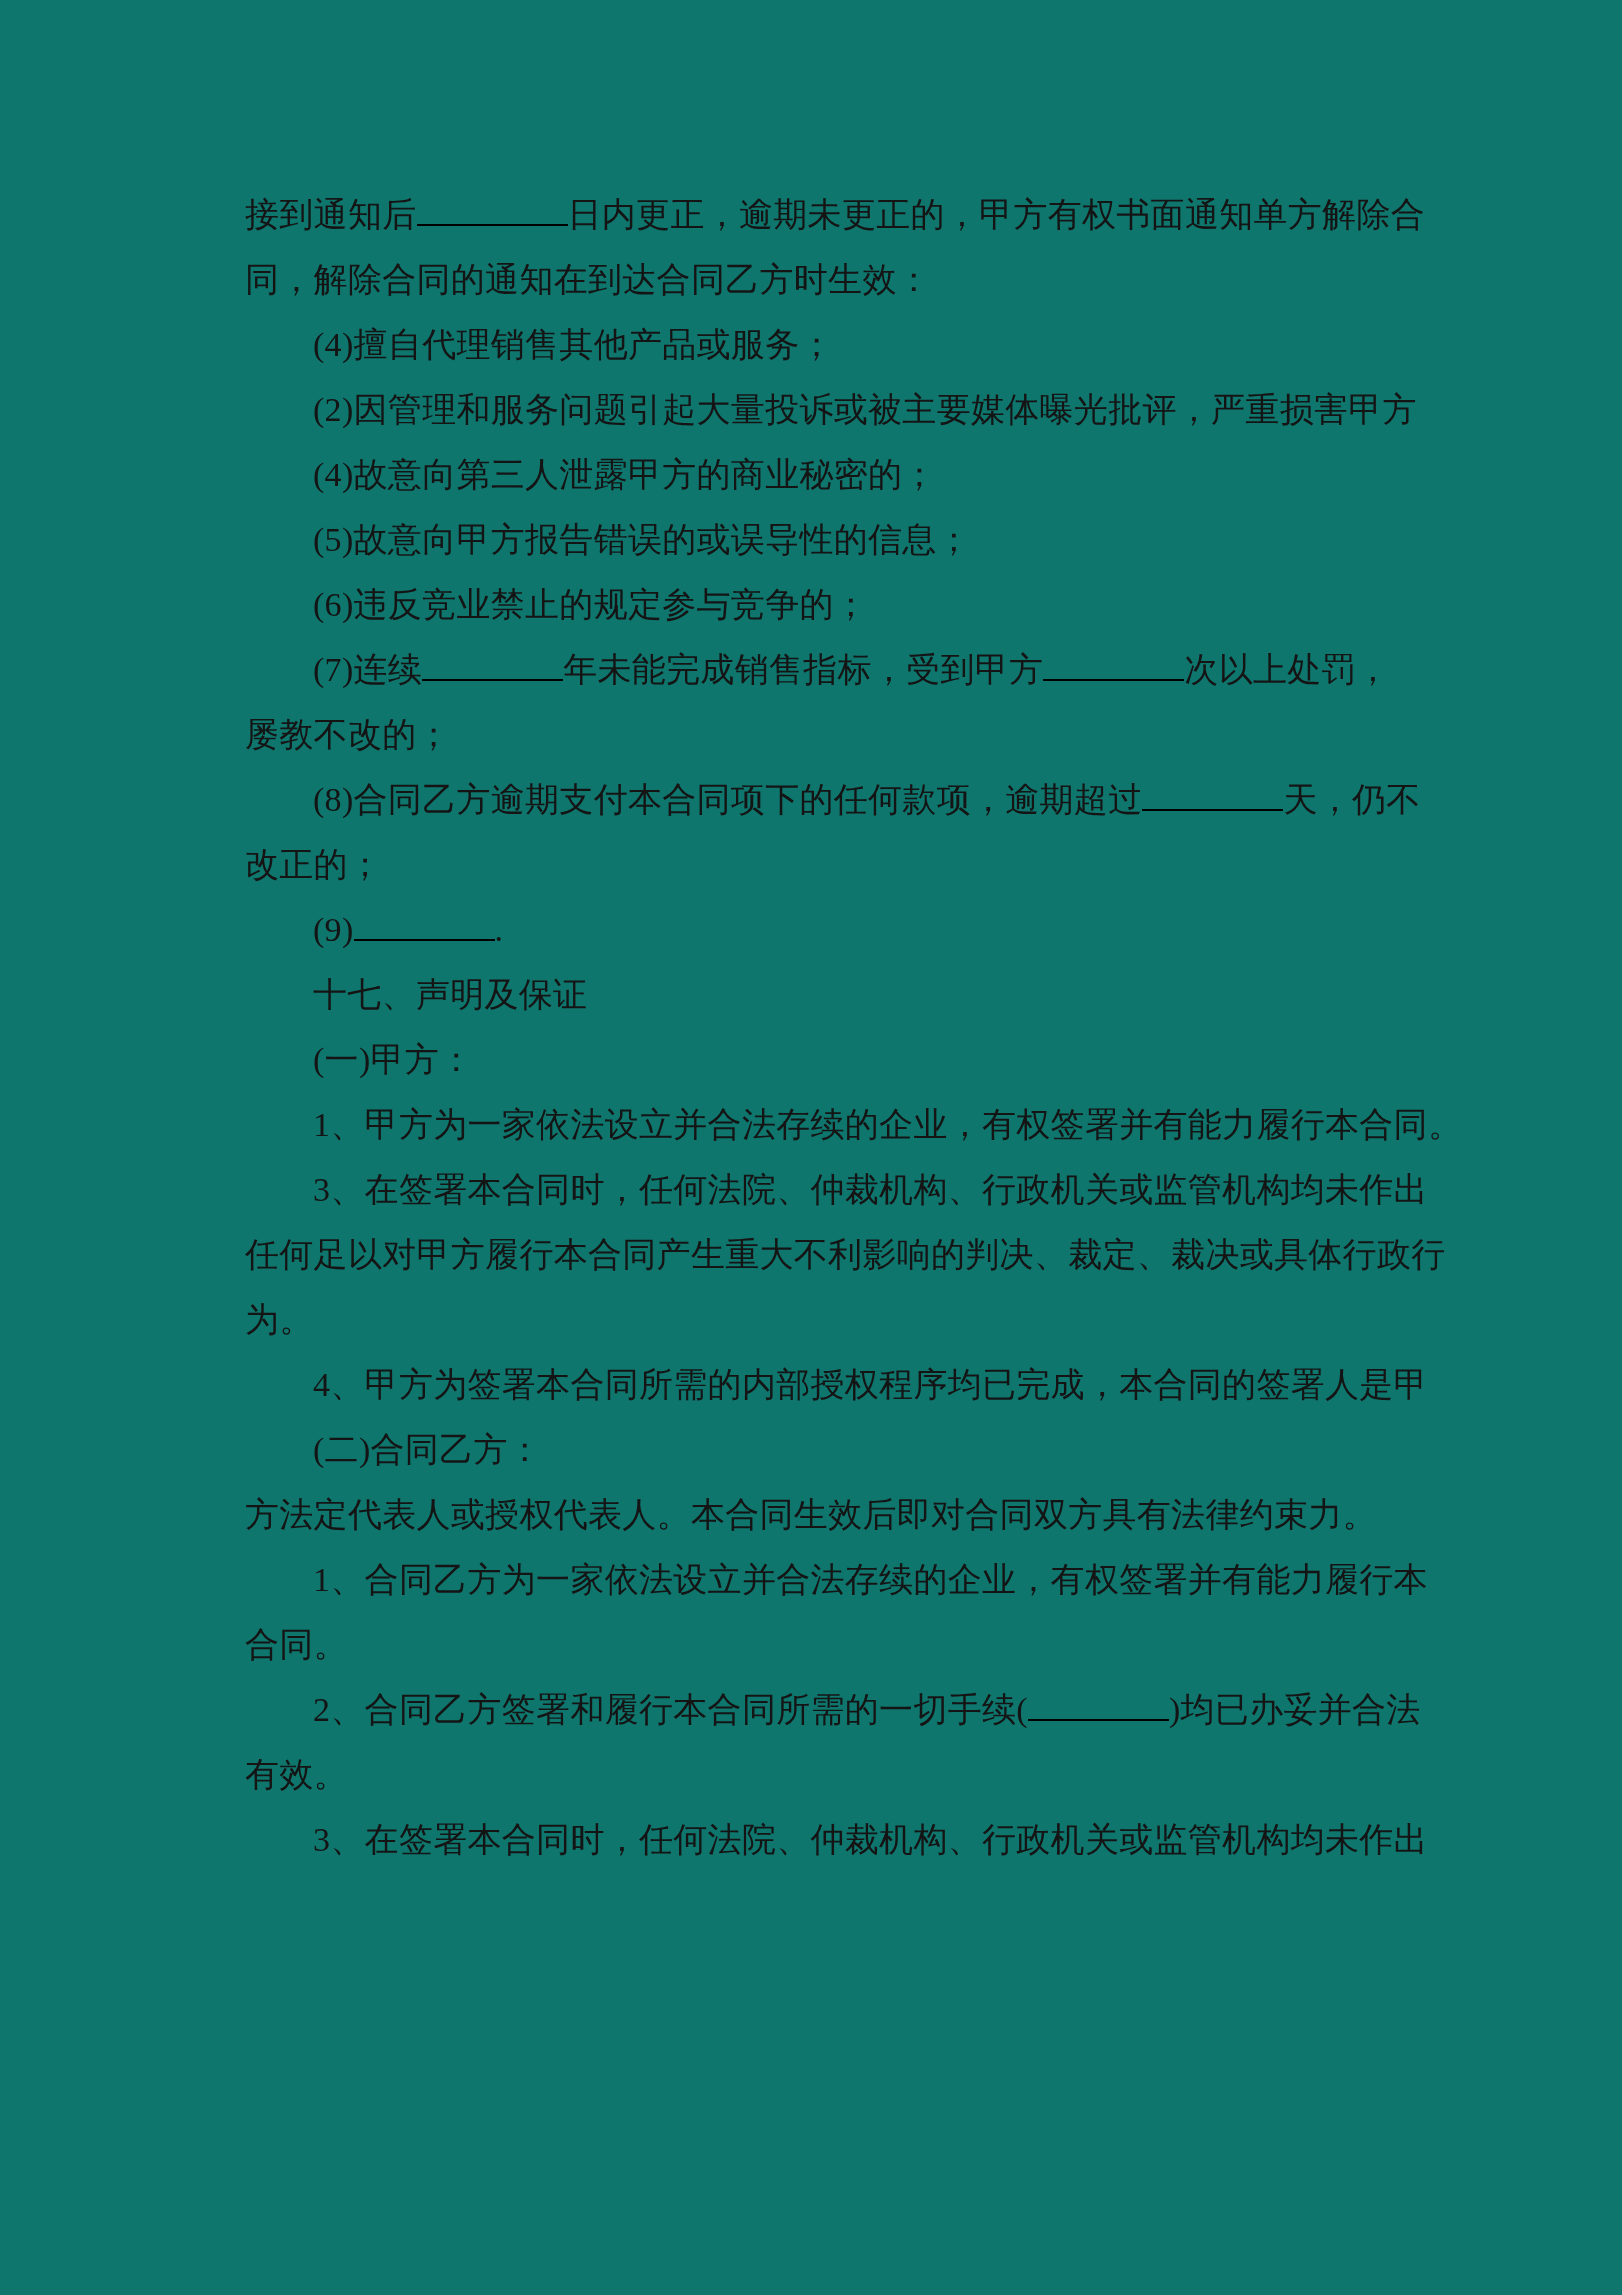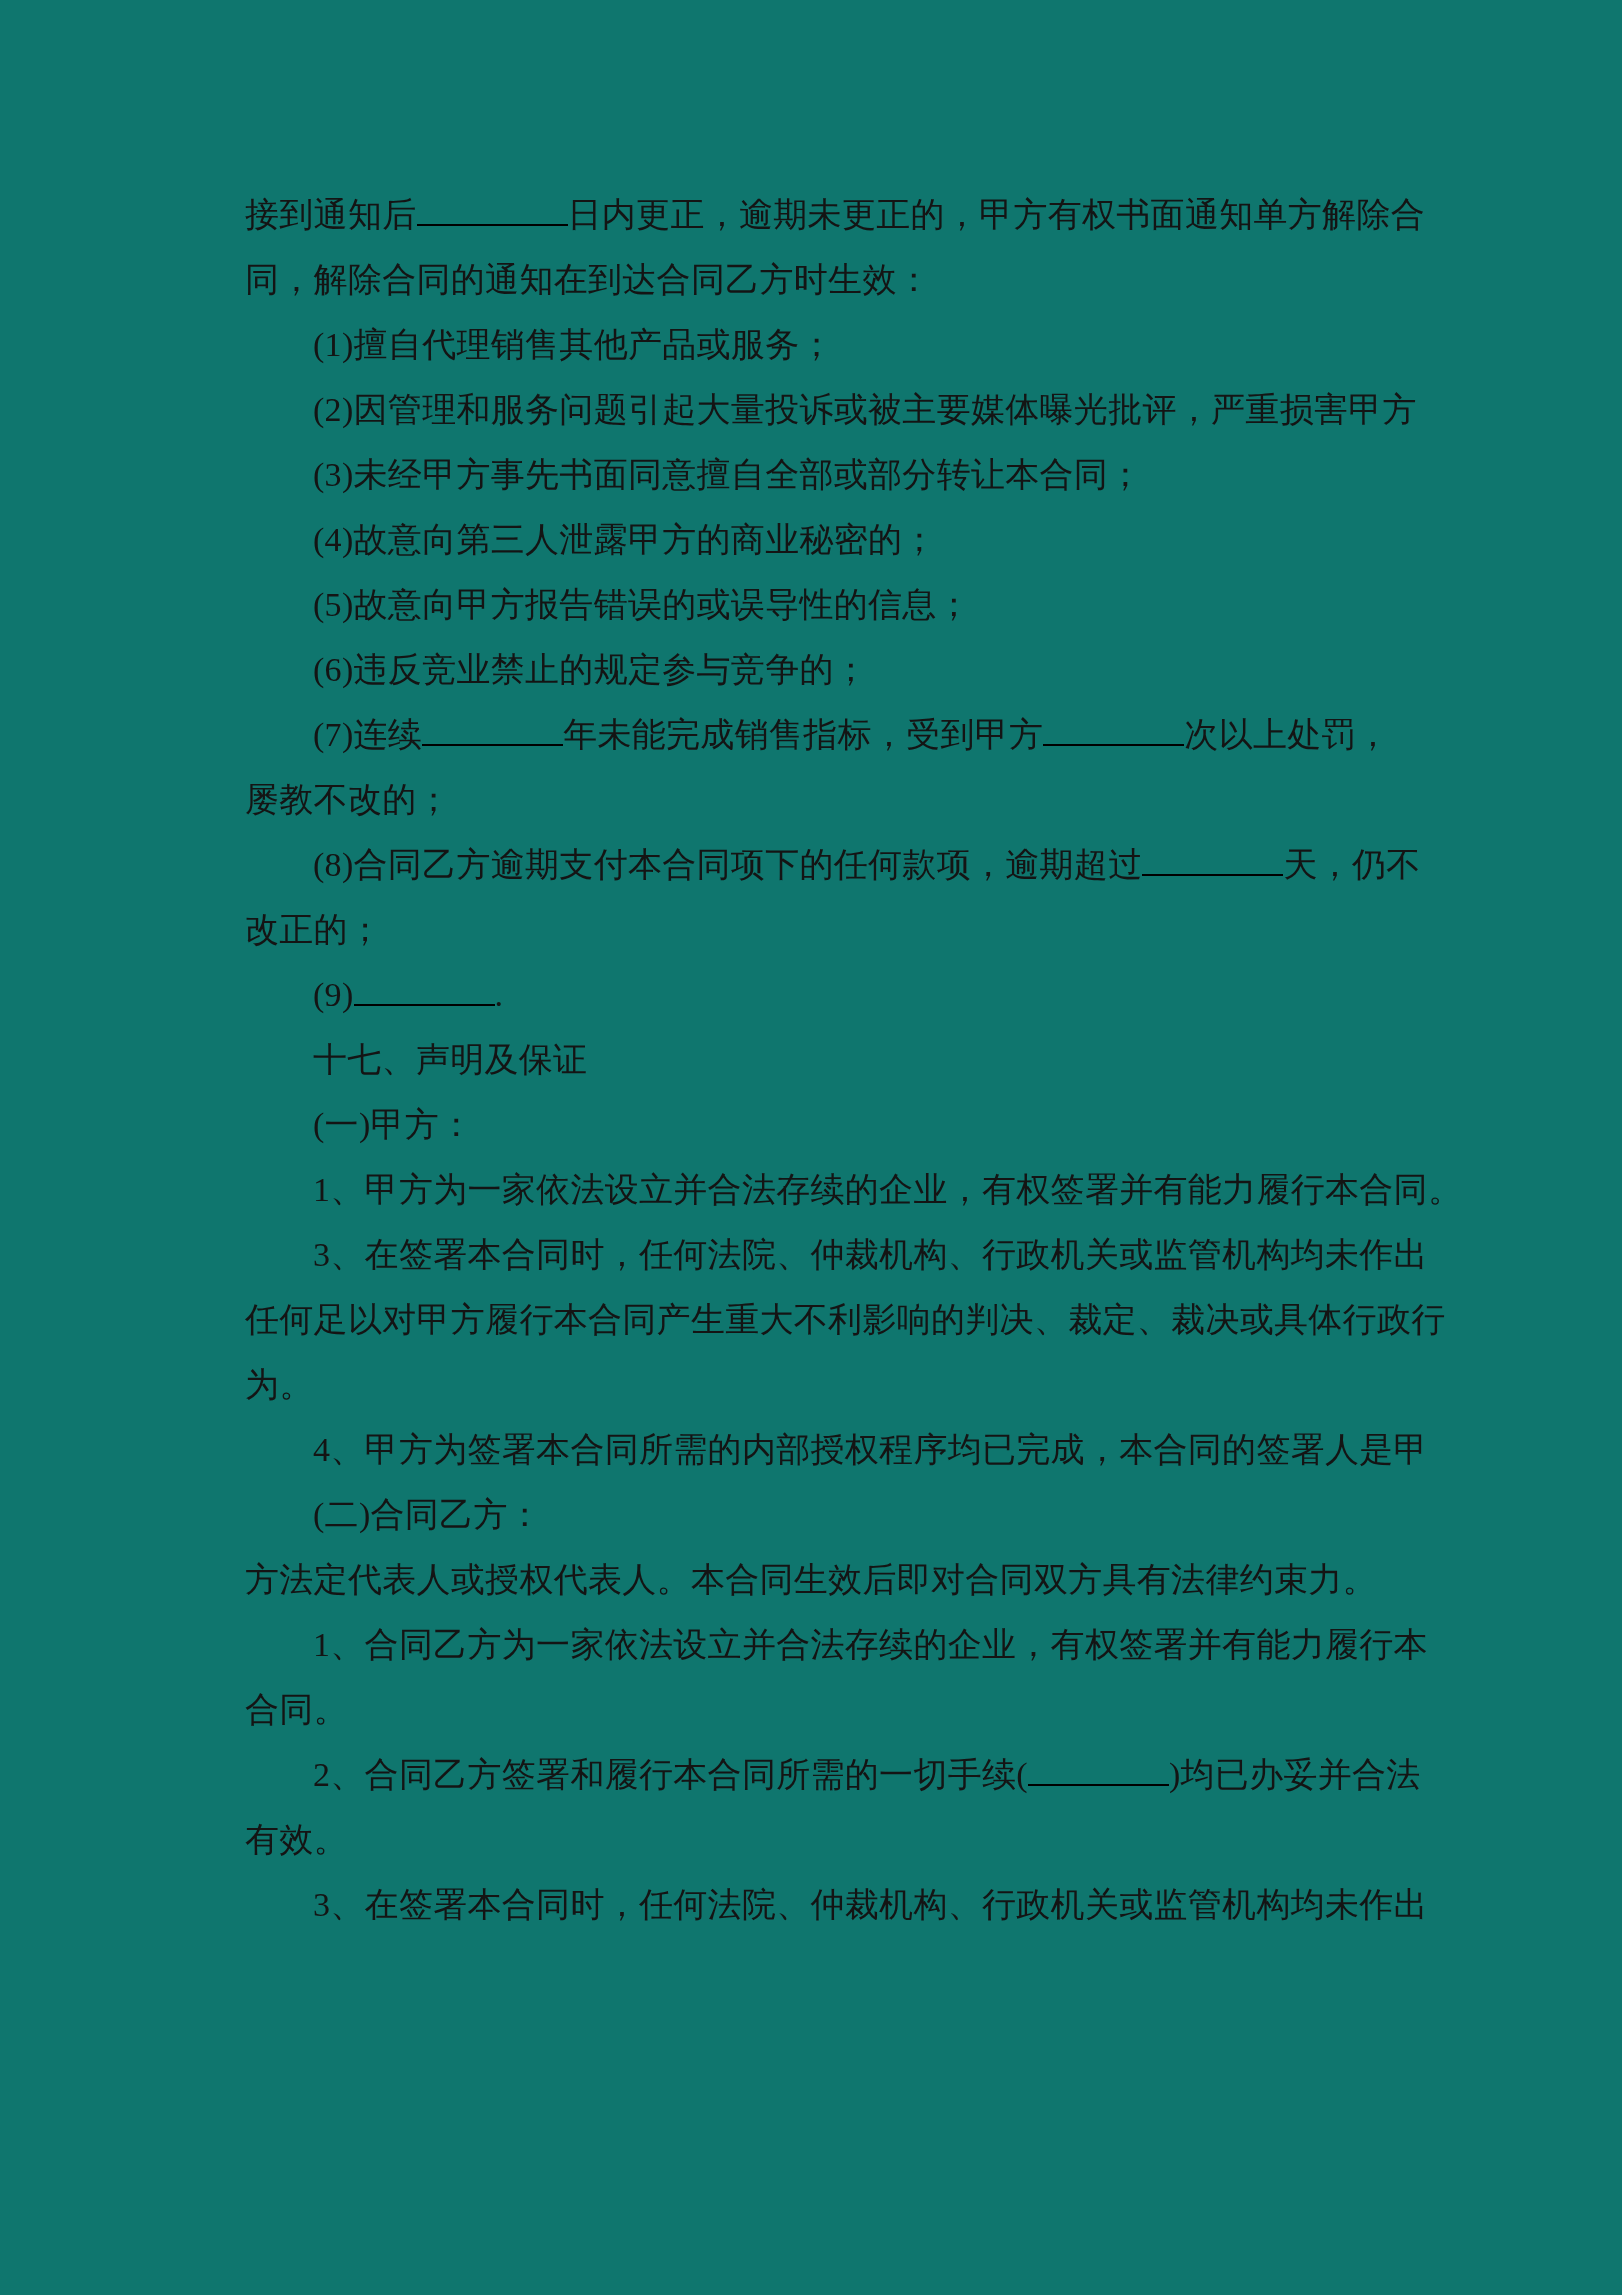--- a/index.html
+++ b/index.html
@@ -44,23 +44,22 @@
     vertical-align: baseline;
   }
 </style>
 </head>
 <body>
 
 <div class="page">
   <div class="text-block" style="color: rgb(20, 20, 20);">
       <div class="line"><span>接到通知后</span><span class="blank" style="width: 151px; border-bottom-color: rgb(0, 0, 0);"></span><span>日内更正，逾期未更正的，甲方有权书面通知单方解除合</span></div>
       <div class="line"><span>同，解除合同的通知在到达合同乙方时生效：</span></div>
-      <div class="line indent"><span>(1)擅自代理销售其他产品或服务；</span></div>
+      <div class="line indent"><span>(4)擅自代理销售其他产品或服务；</span></div>
       <div class="line indent"><span>(2)因管理和服务问题引起大量投诉或被主要媒体曝光批评，严重损害甲方</span></div>
-      <div class="line indent"><span>(3)未经甲方事先书面同意擅自全部或部分转让本合同；</span></div>
       <div class="line indent"><span>(4)故意向第三人泄露甲方的商业秘密的；</span></div>
       <div class="line indent"><span>(5)故意向甲方报告错误的或误导性的信息；</span></div>
       <div class="line indent"><span>(6)违反竞业禁止的规定参与竞争的；</span></div>
       <div class="line indent"><span>(7)连续</span><span class="blank" style="width: 141px; border-bottom-color: rgb(0, 0, 0);"></span><span>年未能完成销售指标，受到甲方</span><span class="blank" style="width: 141px; border-bottom-color: rgb(0, 0, 0);"></span><span>次以上处罚，</span></div>
       <div class="line"><span>屡教不改的；</span></div>
       <div class="line indent"><span>(8)合同乙方逾期支付本合同项下的任何款项，逾期超过</span><span class="blank" style="width: 141px; border-bottom-color: rgb(0, 0, 0);"></span><span>天，仍不</span></div>
       <div class="line"><span>改正的；</span></div>
       <div class="line indent"><span>(9)</span><span class="blank" style="width: 141px; border-bottom-color: rgb(0, 0, 0);"></span><span>.</span></div>
       <div class="line indent"><span>十七、声明及保证</span></div>
       <div class="line indent"><span>(一)甲方：</span></div>

